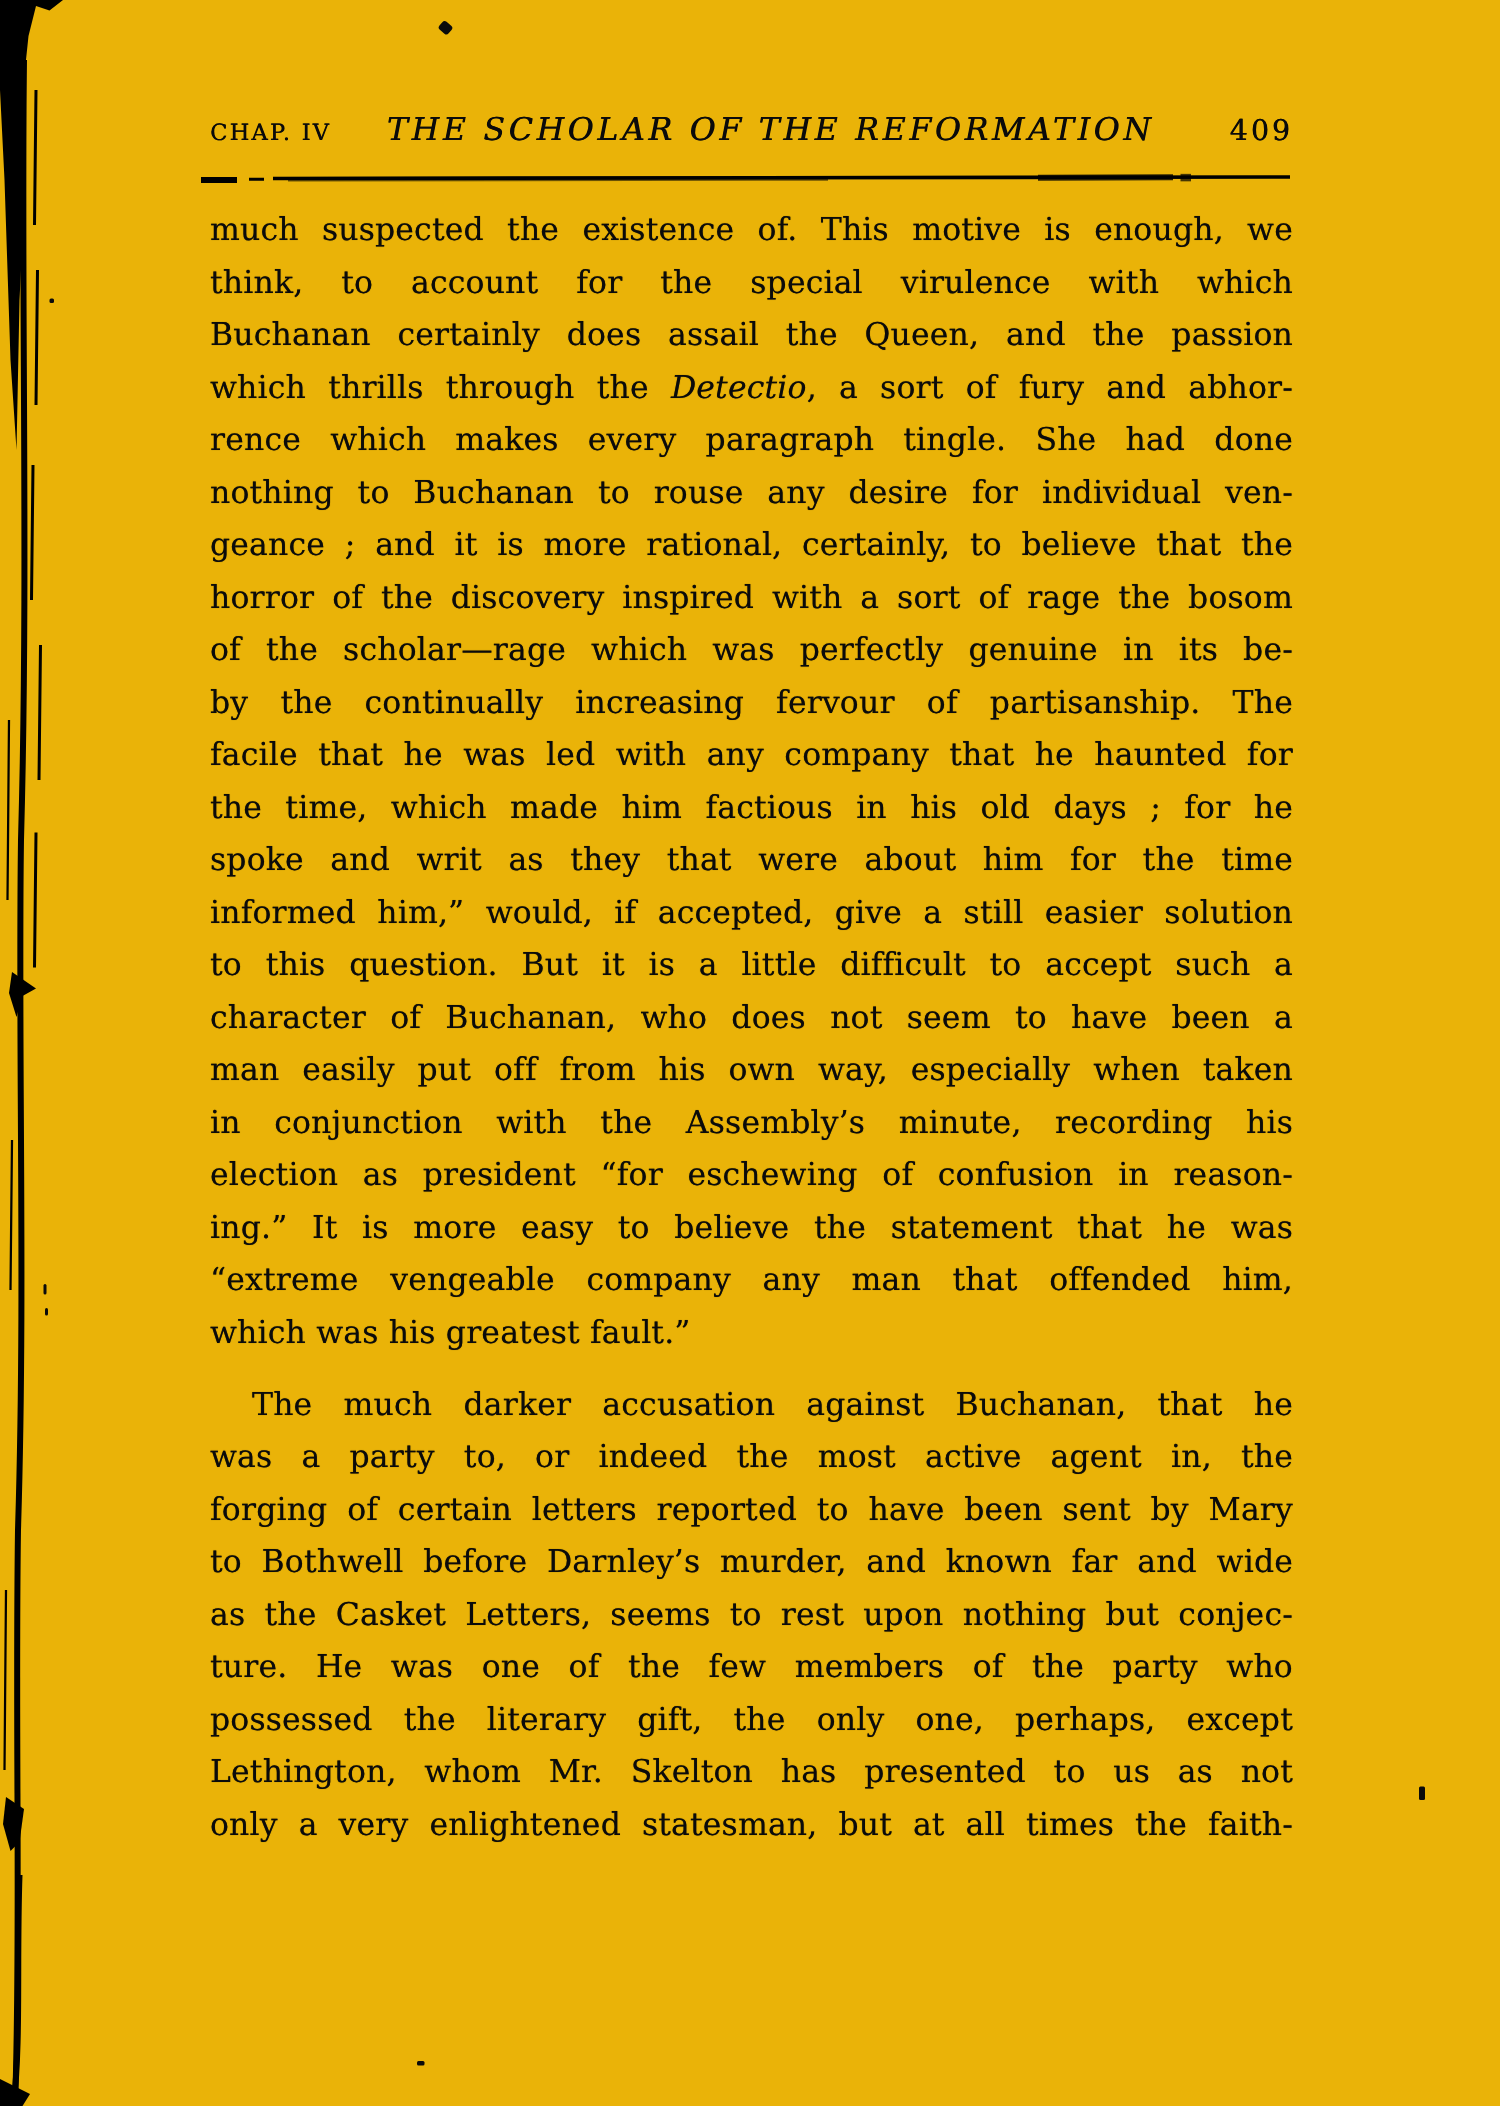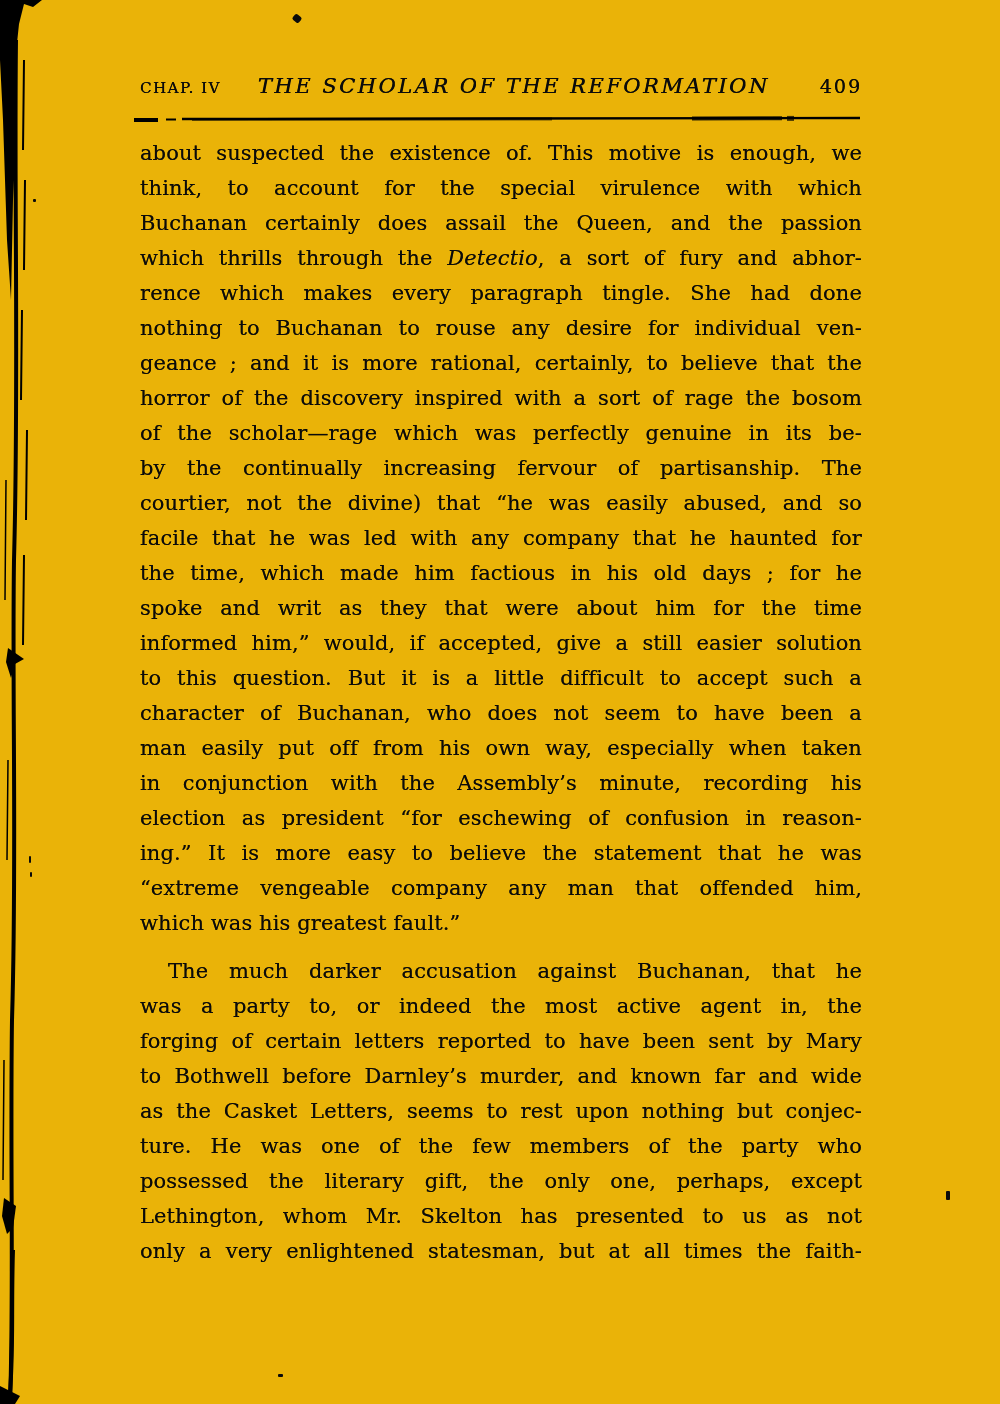--- a/index.html
+++ b/index.html
@@ -81,31 +81,30 @@
     <line x1="2" y1="8" x2="26" y2="8" stroke="#000" stroke-width="4"></line>
     <line x1="34" y1="7.5" x2="44" y2="7.5" stroke="#000" stroke-width="2"></line>
     <line x1="50" y1="7" x2="728" y2="6" stroke="#000" stroke-width="2.4"></line>
     <line x1="60" y1="7.5" x2="420" y2="7" stroke="#000" stroke-width="3" opacity="0.55"></line>
     <line x1="560" y1="6.5" x2="650" y2="6.2" stroke="#000" stroke-width="4" opacity="0.8"></line>
     <line x1="655" y1="6.4" x2="662" y2="6.4" stroke="#000" stroke-width="5" opacity="0.7"></line>
   </svg>
 
   <div class="body-text">
       <div class="para">
-        <div class="line j">about suspected the existence of.  This motive is enough, we</div>
+        <div class="line j">much suspected the existence of.  This motive is enough, we</div>
         <div class="line j">think, to account for the special virulence with which</div>
         <div class="line j">Buchanan certainly does assail the Queen, and the passion</div>
         <div class="line j">which thrills through the <i>Detectio</i>, a sort of fury and abhor-</div>
         <div class="line j">rence which makes every paragraph tingle.  She had done</div>
         <div class="line j">nothing to Buchanan to rouse any desire for individual ven-</div>
         <div class="line j">geance ; and it is more rational, certainly, to believe that the</div>
         <div class="line j">horror of the discovery inspired with a sort of rage the bosom</div>
         <div class="line j">of the scholar—rage which was perfectly genuine in its be-</div>
         <div class="line j">by the continually increasing fervour of partisanship.  The</div>
-        <div class="line j">courtier, not the divine) that “he was easily abused, and so</div>
         <div class="line j">facile that he was led with any company that he haunted for</div>
         <div class="line j">the time, which made him factious in his old days ; for he</div>
         <div class="line j">spoke and writ as they that were about him for the time</div>
         <div class="line j">informed him,” would, if accepted, give a still easier solution</div>
         <div class="line j">to this question.  But it is a little difficult to accept such a</div>
         <div class="line j">character of Buchanan, who does not seem to have been a</div>
         <div class="line j">man easily put off from his own way, especially when taken</div>
         <div class="line j">in conjunction with the Assembly’s minute, recording his</div>
         <div class="line j">election as president “for eschewing of confusion in reason-</div>
         <div class="line j">ing.”  It is more easy to believe the statement that he was</div>

